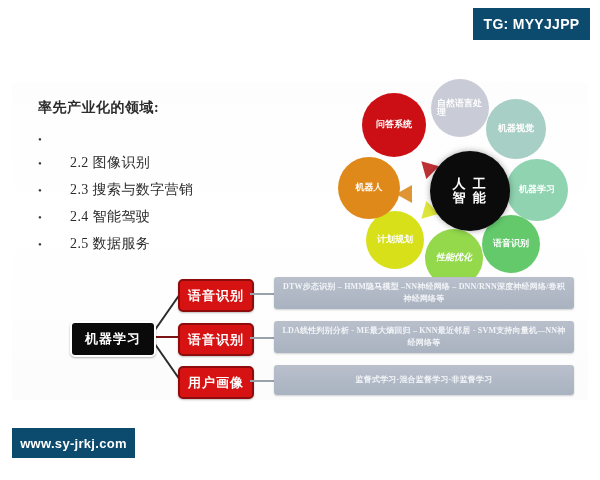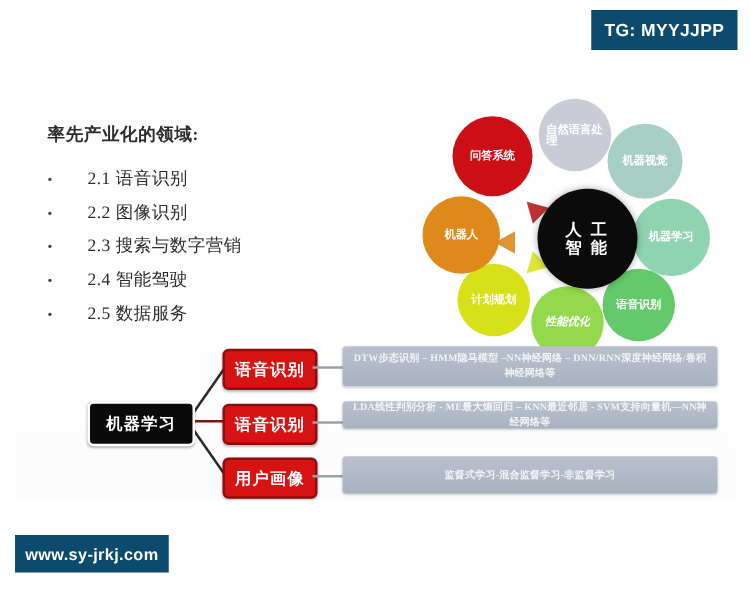--- a/index.html
+++ b/index.html
@@ -94,21 +94,20 @@
     <span>TG: MYYJJPP</span>
   </div>
 
   <div class="panel">
 
     <div class="txt-block">
       <div class="txt-head">率先产业化的领域:</div>
       <ul class="bullets">
         <li>
           <span class="dot">•</span>
-          <span class="bl-txt">2.1 语音识别</span>
         </li>
         <li>
           <span class="dot">•</span>
           <span class="bl-txt">2.2 图像识别</span>
         </li>
         <li>
           <span class="dot">•</span>
           <span class="bl-txt">2.3 搜索与数字营销</span>
         </li>
         <li>
@@ -193,21 +192,21 @@
         <span>用户画像</span>
       </div>
 
       <div class="lnk" style="left:188px;top:16px;width:25px;"></div>
       <div class="lnk" style="left:188px;top:60px;width:25px;"></div>
       <div class="lnk" style="left:188px;top:103px;width:25px;"></div>
 
       <div class="blk blk-gray" style="left:212px;top:0px;width:300px;height:32px;">
         <span>DTW步态识别 – HMM隐马模型 –NN神经网络 – DNN/RNN深度神经网络/卷积神经网络等</span>
       </div>
-      <div class="blk blk-gray" style="left:212px;top:44px;width:300px;height:22px;">
+      <div class="blk blk-gray" style="left:212px;top:44px;width:300px;height:32px;">
         <span>LDA线性判别分析 - ME最大熵回归 – KNN最近邻居 - SVM支持向量机—NN神经网络等</span>
       </div>
       <div class="blk blk-gray" style="left:212px;top:88px;width:300px;height:30px;">
         <span>监督式学习-混合监督学习-非监督学习</span>
       </div>
     </div>
 
   </div>
 
   <div class="badge" id="site-badge">

